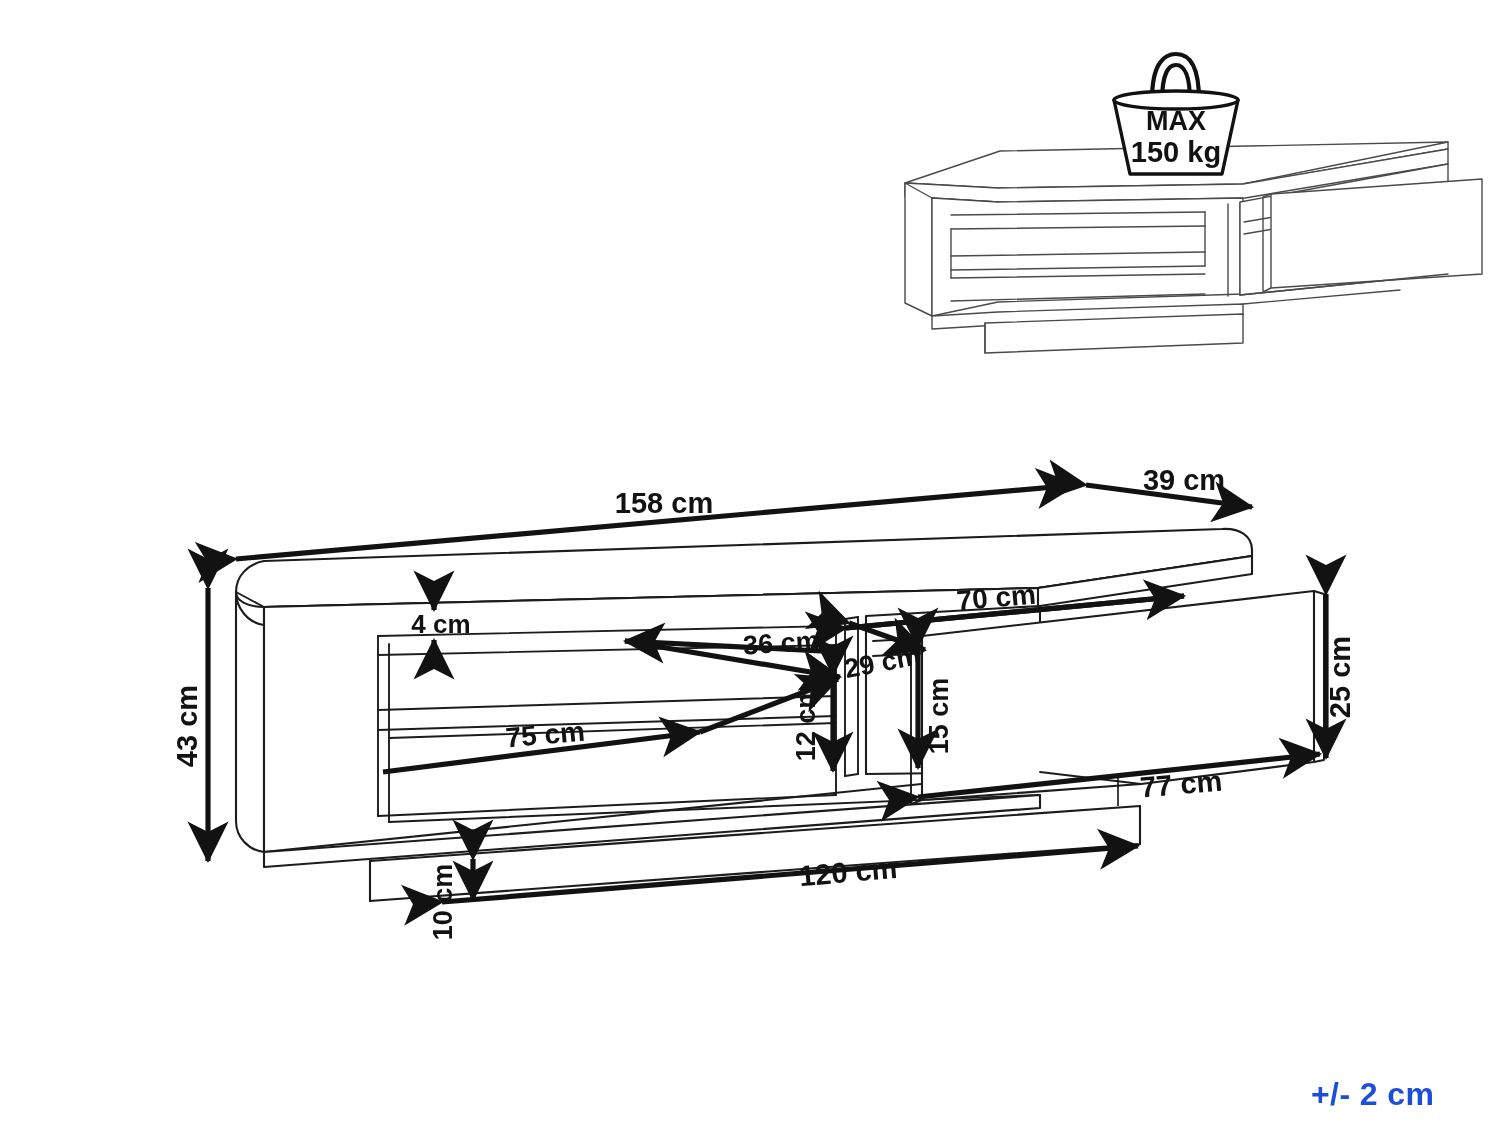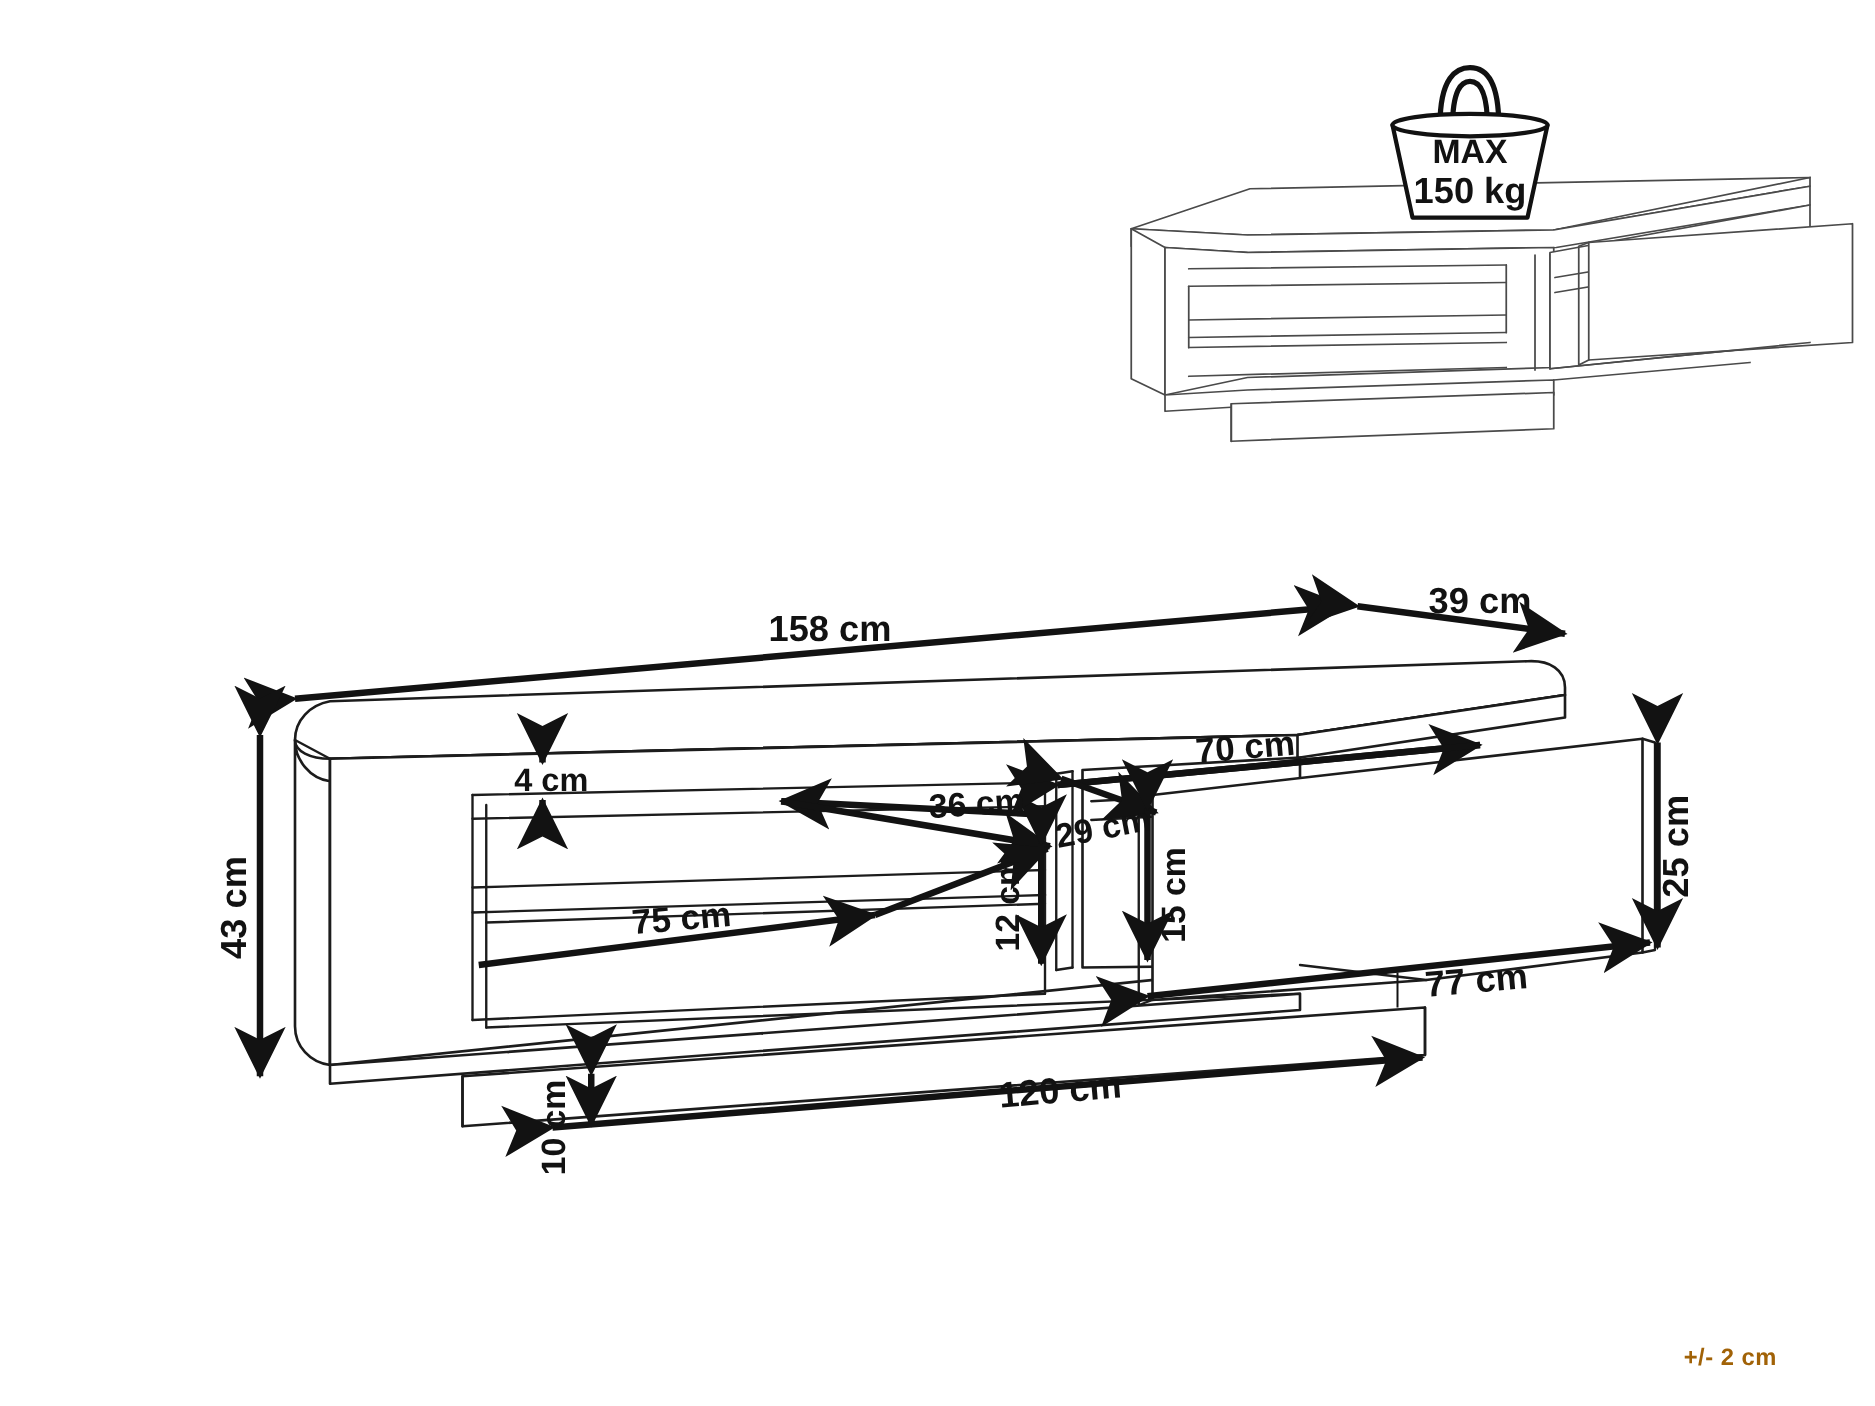--- a/index.html
+++ b/index.html
@@ -23,25 +23,24 @@
   .mainface{fill:#ffffff;stroke:#1c1c1c;stroke-width:2.1;stroke-linejoin:round;stroke-linecap:round;}
   .mainthin{fill:none;stroke:#1c1c1c;stroke-width:1.9;stroke-linejoin:round;stroke-linecap:round;}
   .dimline{fill:none;stroke:#121212;stroke-width:5.2;stroke-linecap:butt;}
   .dimlinethin{fill:none;stroke:#121212;stroke-width:1.6;stroke-linecap:butt;}
   .weightbody{fill:#ffffff;stroke:#111111;stroke-width:3.4;stroke-linejoin:round;stroke-linecap:round;}
   .weighthandle{fill:none;stroke:#111111;stroke-width:4.2;stroke-linecap:round;}
   .tol{
     position:absolute;
     font-family:"Liberation Sans", sans-serif;
     font-weight:bold;
-    font-size:19px;
-    color:#a16207;
+    font-size:32px;
+    color:#1d4ed8;
     letter-spacing:0.4px;
     white-space:nowrap;
-    margin-left:36px;
   }
 </style>
 </head>
 <body>
 
 <div id="stage">
 
 <svg width="1500" height="1125" viewBox="0 0 1500 1125" xmlns="http://www.w3.org/2000/svg">
   <defs>
     <marker id="ah" markerWidth="7" markerHeight="7" refX="6.2" refY="3.5" orient="auto" markerUnits="strokeWidth">

